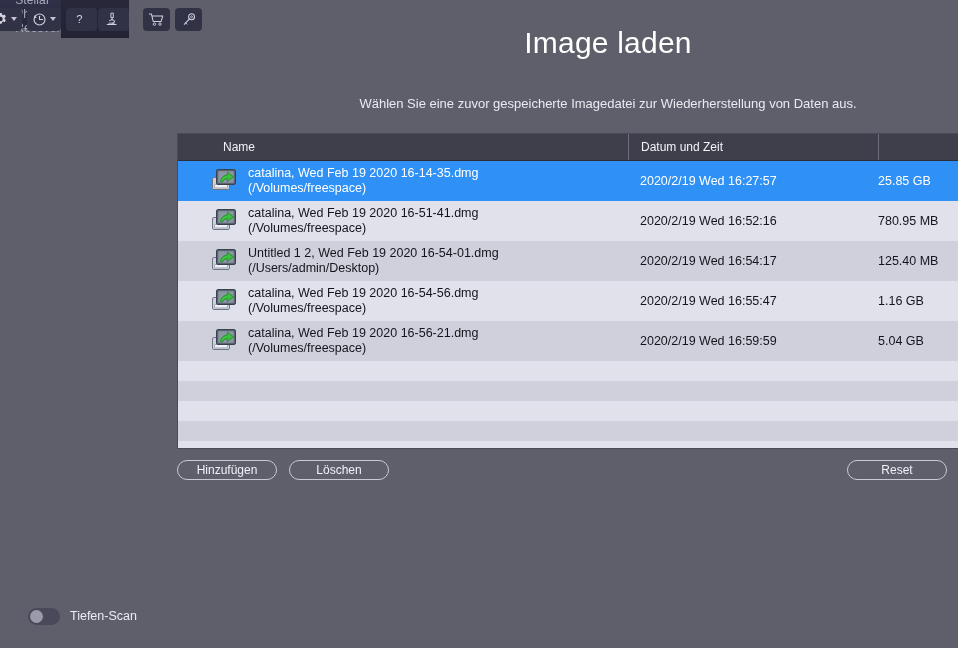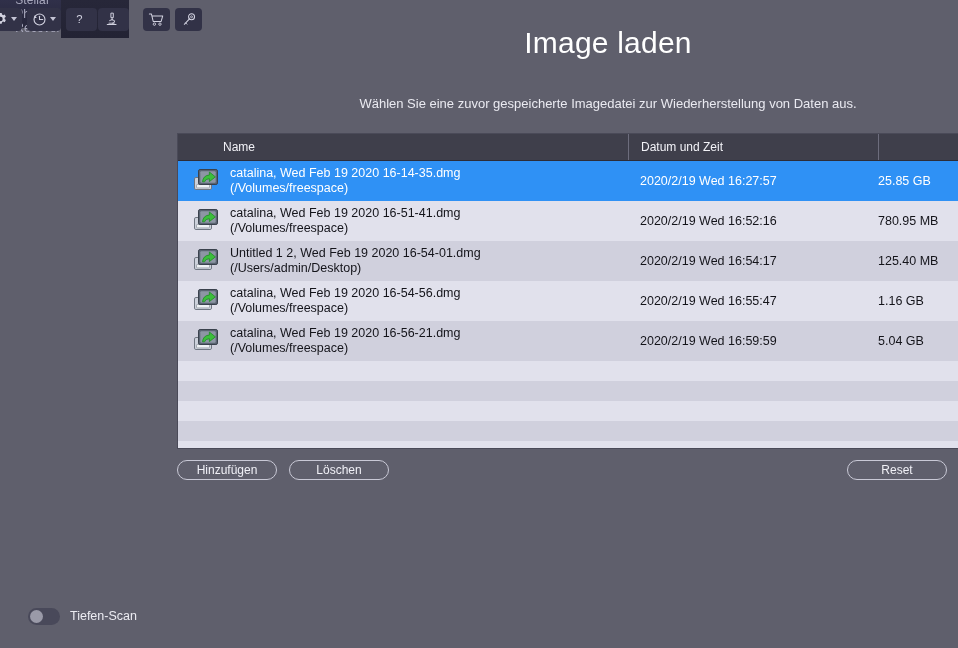--- a/index.html
+++ b/index.html
@@ -185,21 +185,21 @@
     color: #14141a;
   }
   .row.odd  { background: #d0d0dd; }
   .row.even { background: #e1e1ec; }
   .row.selected { background: #2f91f5; color: #ffffff; }
 
   .cell-name {
     width: 450px;
     display: flex;
     align-items: center;
-    padding-left: 14px;
+    padding-left: 32px;
     gap: 10px;
     overflow: hidden;
   }
   .disk-icon { width: 28px; height: 26px; flex: 0 0 28px; }
   .name-lines { line-height: 15px; overflow: hidden; white-space: nowrap; }
   .cell-date { width: 250px; padding-left: 12px; }
   .cell-size { flex: 1; padding-right: 14px; }
 
   .filler-rows { position: absolute; left: 0; right: 0; }
   .filler { height: 20px; }

